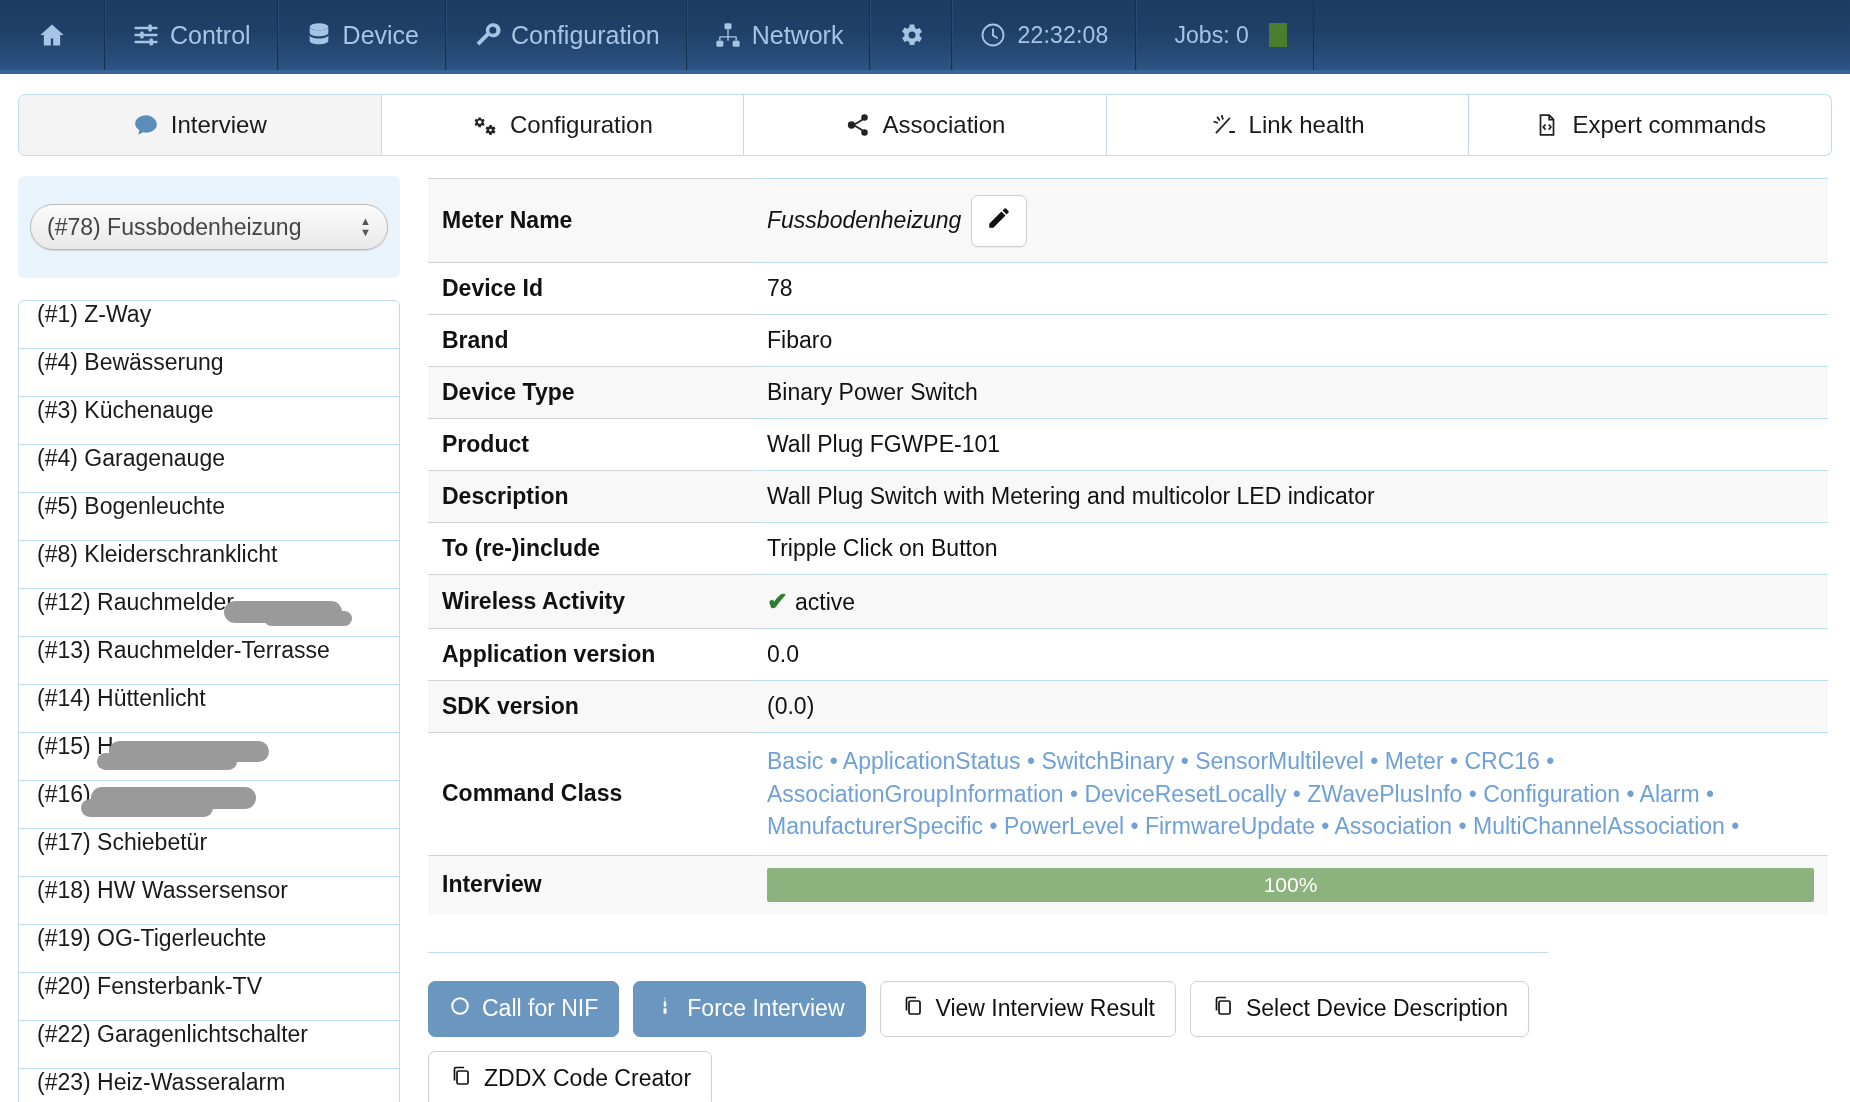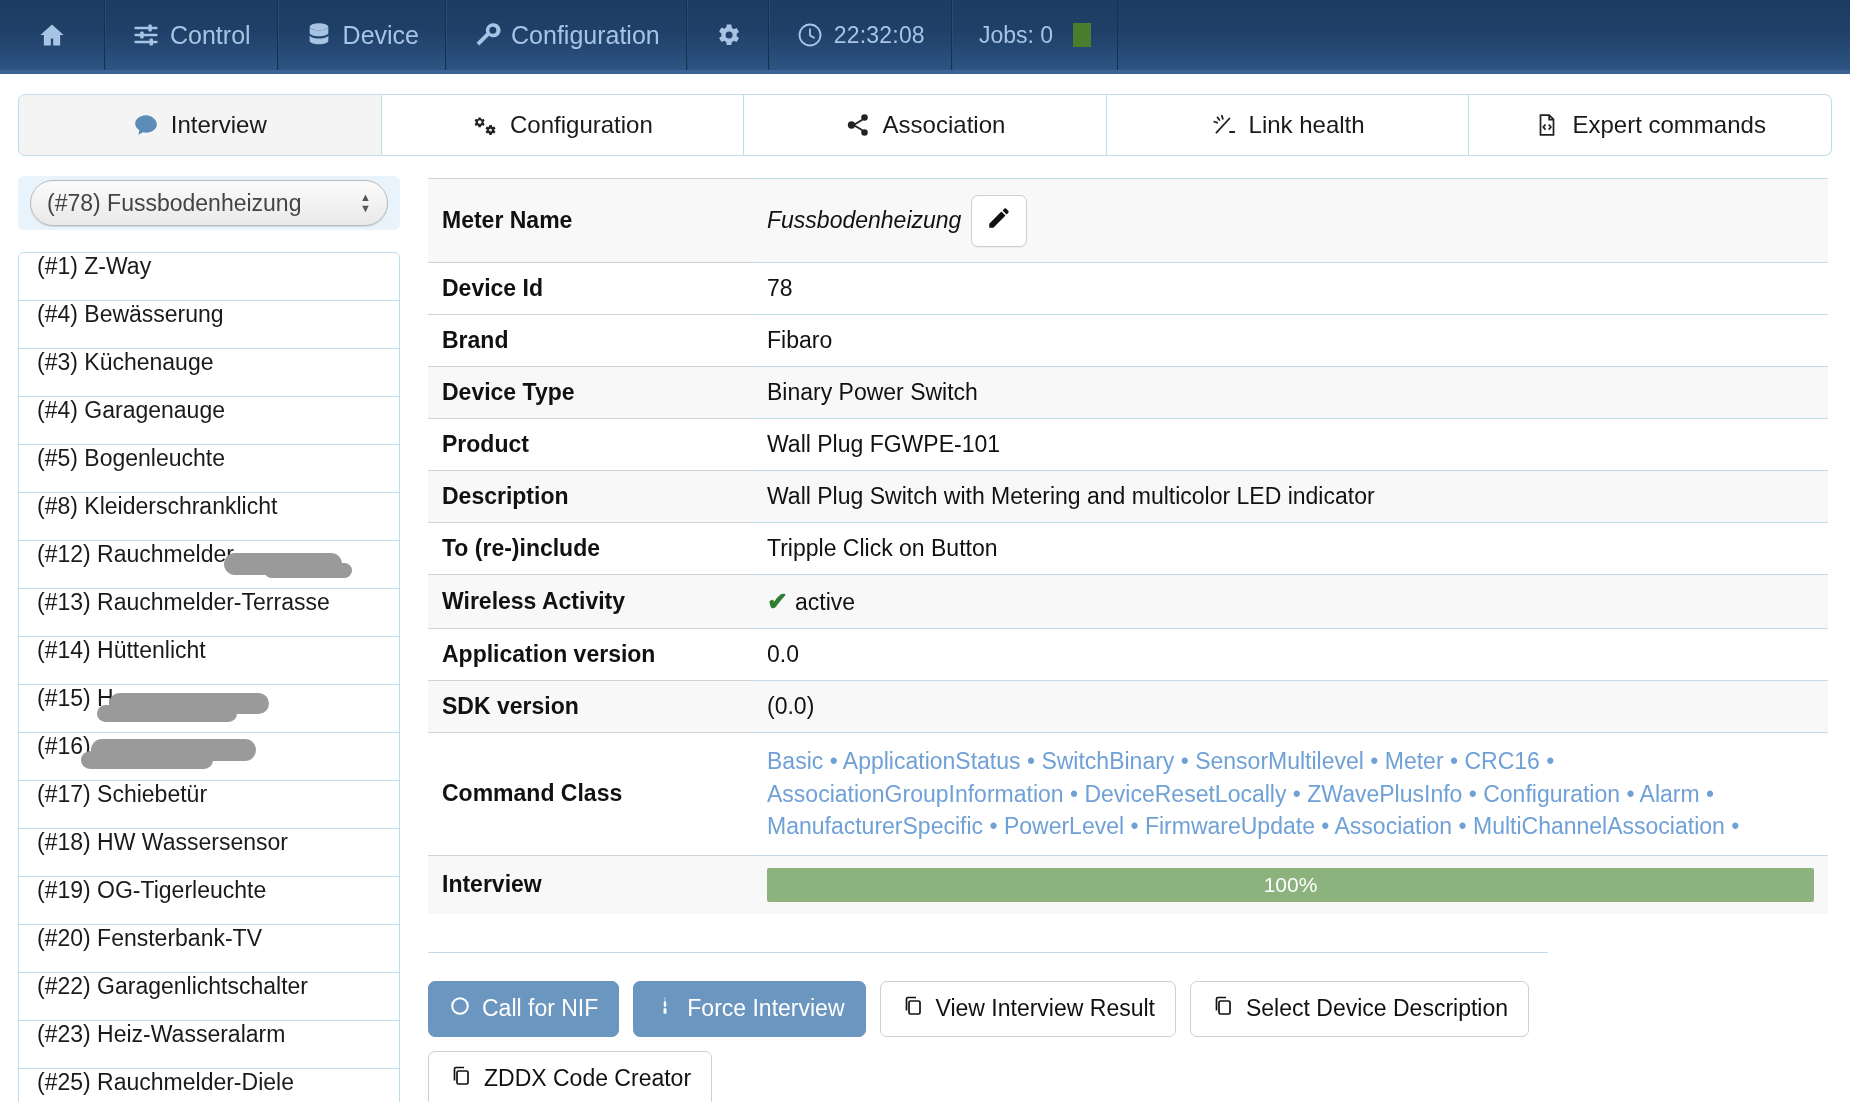--- a/index.html
+++ b/index.html
@@ -37,21 +37,21 @@
   .nav-item .nav-ico {
     display: inline-flex;
     align-items: center;
     justify-content: center;
     width: 28px; height: 28px;
     fill: #a7c4e4;
   }
   .nav-item.home { padding: 0 38px; }
   .nav-item.gear { padding: 0 26px; }
   .nav-time { font-size: 23px; letter-spacing: 0.2px; }
-  .nav-jobs { font-size: 23px; }
+  .nav-jobs { font-size: 23px; margin-left: 12px; }
   .jobs-badge {
     display: inline-block;
     width: 18px; height: 24px;
     background: #4b7d2e;
     margin-left: 10px;
     vertical-align: -4px;
   }
 
   
   .tabstrip {
@@ -97,21 +97,21 @@
 
   
   .leftcol {
     width: 418px;
     flex: 0 0 418px;
     padding: 20px 18px 0 18px;
   }
   .selectwrap {
     background: #e8f3fb;
     border-radius: 6px;
-    padding: 4px 12px;
+    padding: 28px 12px;
   }
   .fake-select {
     width: 100%;
     height: 46px;
     border-radius: 24px;
     border: 1px solid #b9b9b9;
     background: linear-gradient(to bottom, #fbfbfb 0%, #e9e9e9 100%);
     display: flex;
     align-items: center;
     padding: 0 16px;
@@ -291,20 +291,32 @@
 
   <div class="nav-item">
     <span class="nav-ico">
       <svg viewBox="0 0 24 24" fill="#a7c4e4">
         <path d="M17 2a6 6 0 0 0-5.6 8.2L3 18.6 5.4 21l8.4-8.4A6 6 0 1 0 17 2zm0 3a3 3 0 1 1 0 6 3 3 0 0 1 0-6z"></path>
       </svg>
     </span>
     <span>Configuration</span>
   </div>
 
+  <div class="nav-item">
+    <span class="nav-ico">
+      <svg viewBox="0 0 24 24" fill="#a7c4e4">
+        <rect x="9" y="2" width="6" height="5" rx="1"></rect>
+        <rect x="2" y="17" width="6" height="5" rx="1"></rect>
+        <rect x="16" y="17" width="6" height="5" rx="1"></rect>
+        <path d="M11.4 7h1.2v4h-1.2zM5 13h14v1.2H5z"></path>
+        <path d="M4.4 13.5h1.2V17H4.4zM18.4 13.5h1.2V17h-1.2zM11.4 11h1.2v6h-1.2z"></path>
+      </svg>
+    </span>
+    <span>Network</span>
+  </div>
 
   <div class="nav-item gear">
     <span class="nav-ico">
       <svg viewBox="0 0 24 24" fill="#a7c4e4">
         <path d="M19.4 13a7.6 7.6 0 0 0 0-2l2-1.6-2-3.4-2.4 1a7.5 7.5 0 0 0-1.7-1L14.9 3h-4l-.4 2.6c-.6.2-1.2.6-1.7 1l-2.4-1-2 3.4L6.4 11a7.6 7.6 0 0 0 0 2l-2 1.6 2 3.4 2.4-1c.5.4 1.1.8 1.7 1l.4 2.6h4l.4-2.6c.6-.2 1.2-.6 1.7-1l2.4 1 2-3.4zM12.9 15a3 3 0 1 1 0-6 3 3 0 0 1 0 6z"></path>
       </svg>
     </span>
   </div>
 
   <div class="nav-item">

